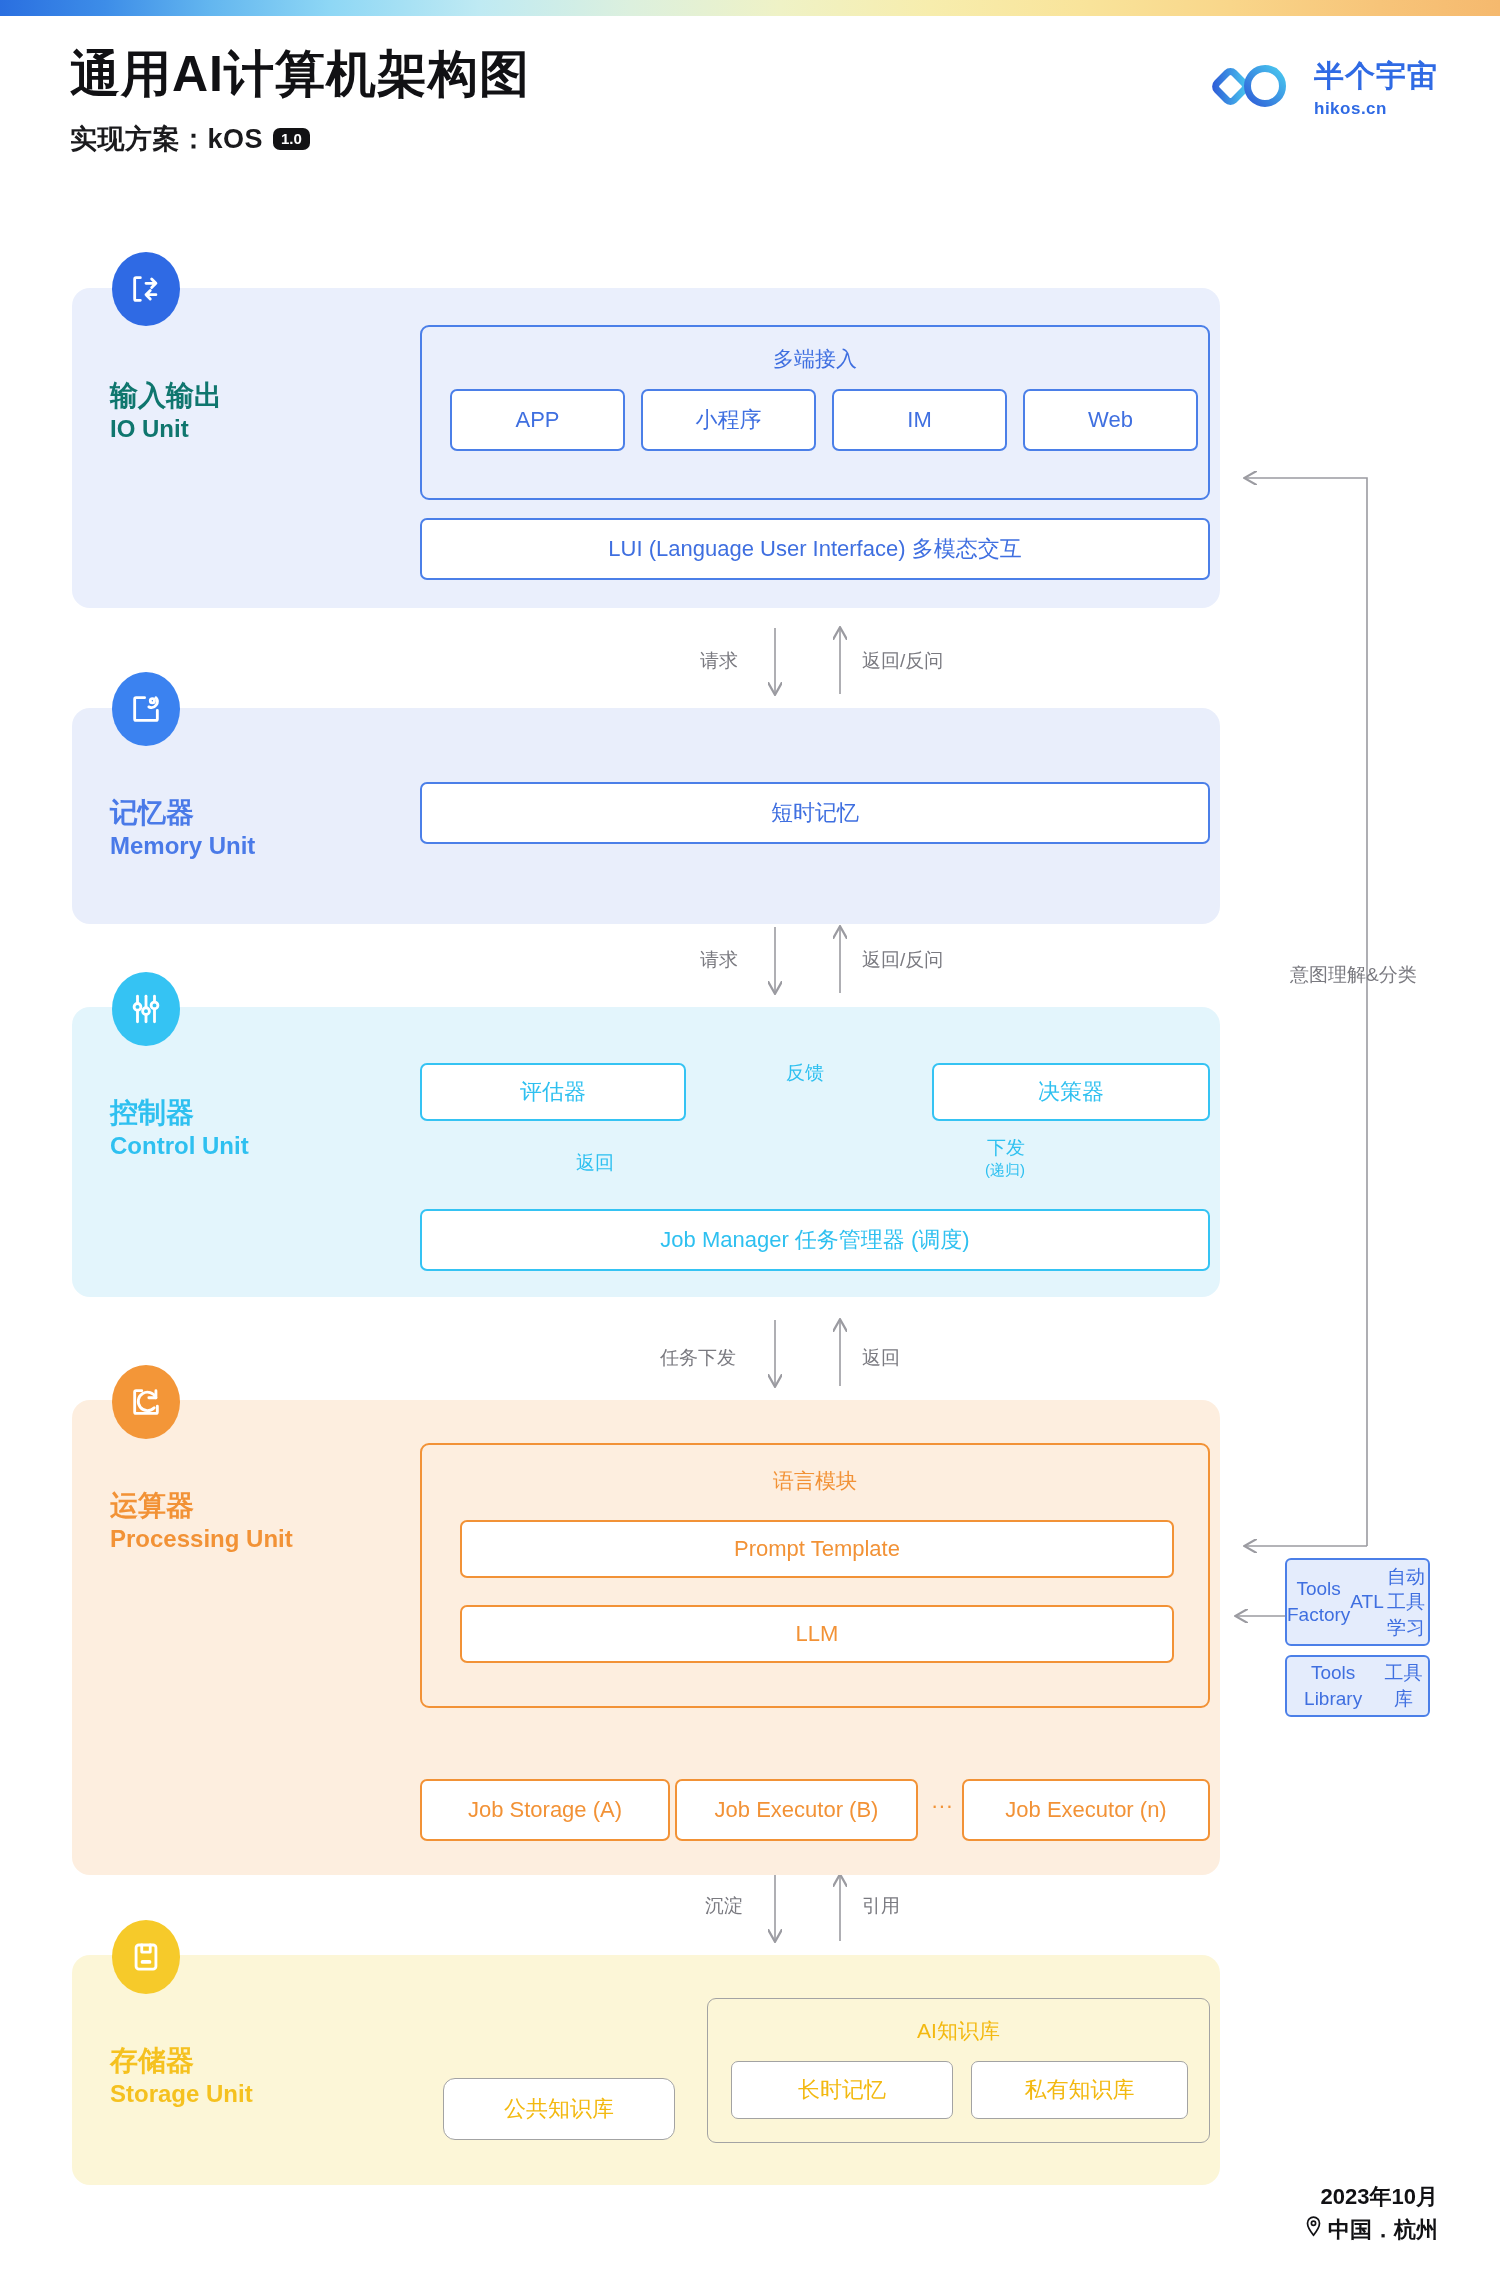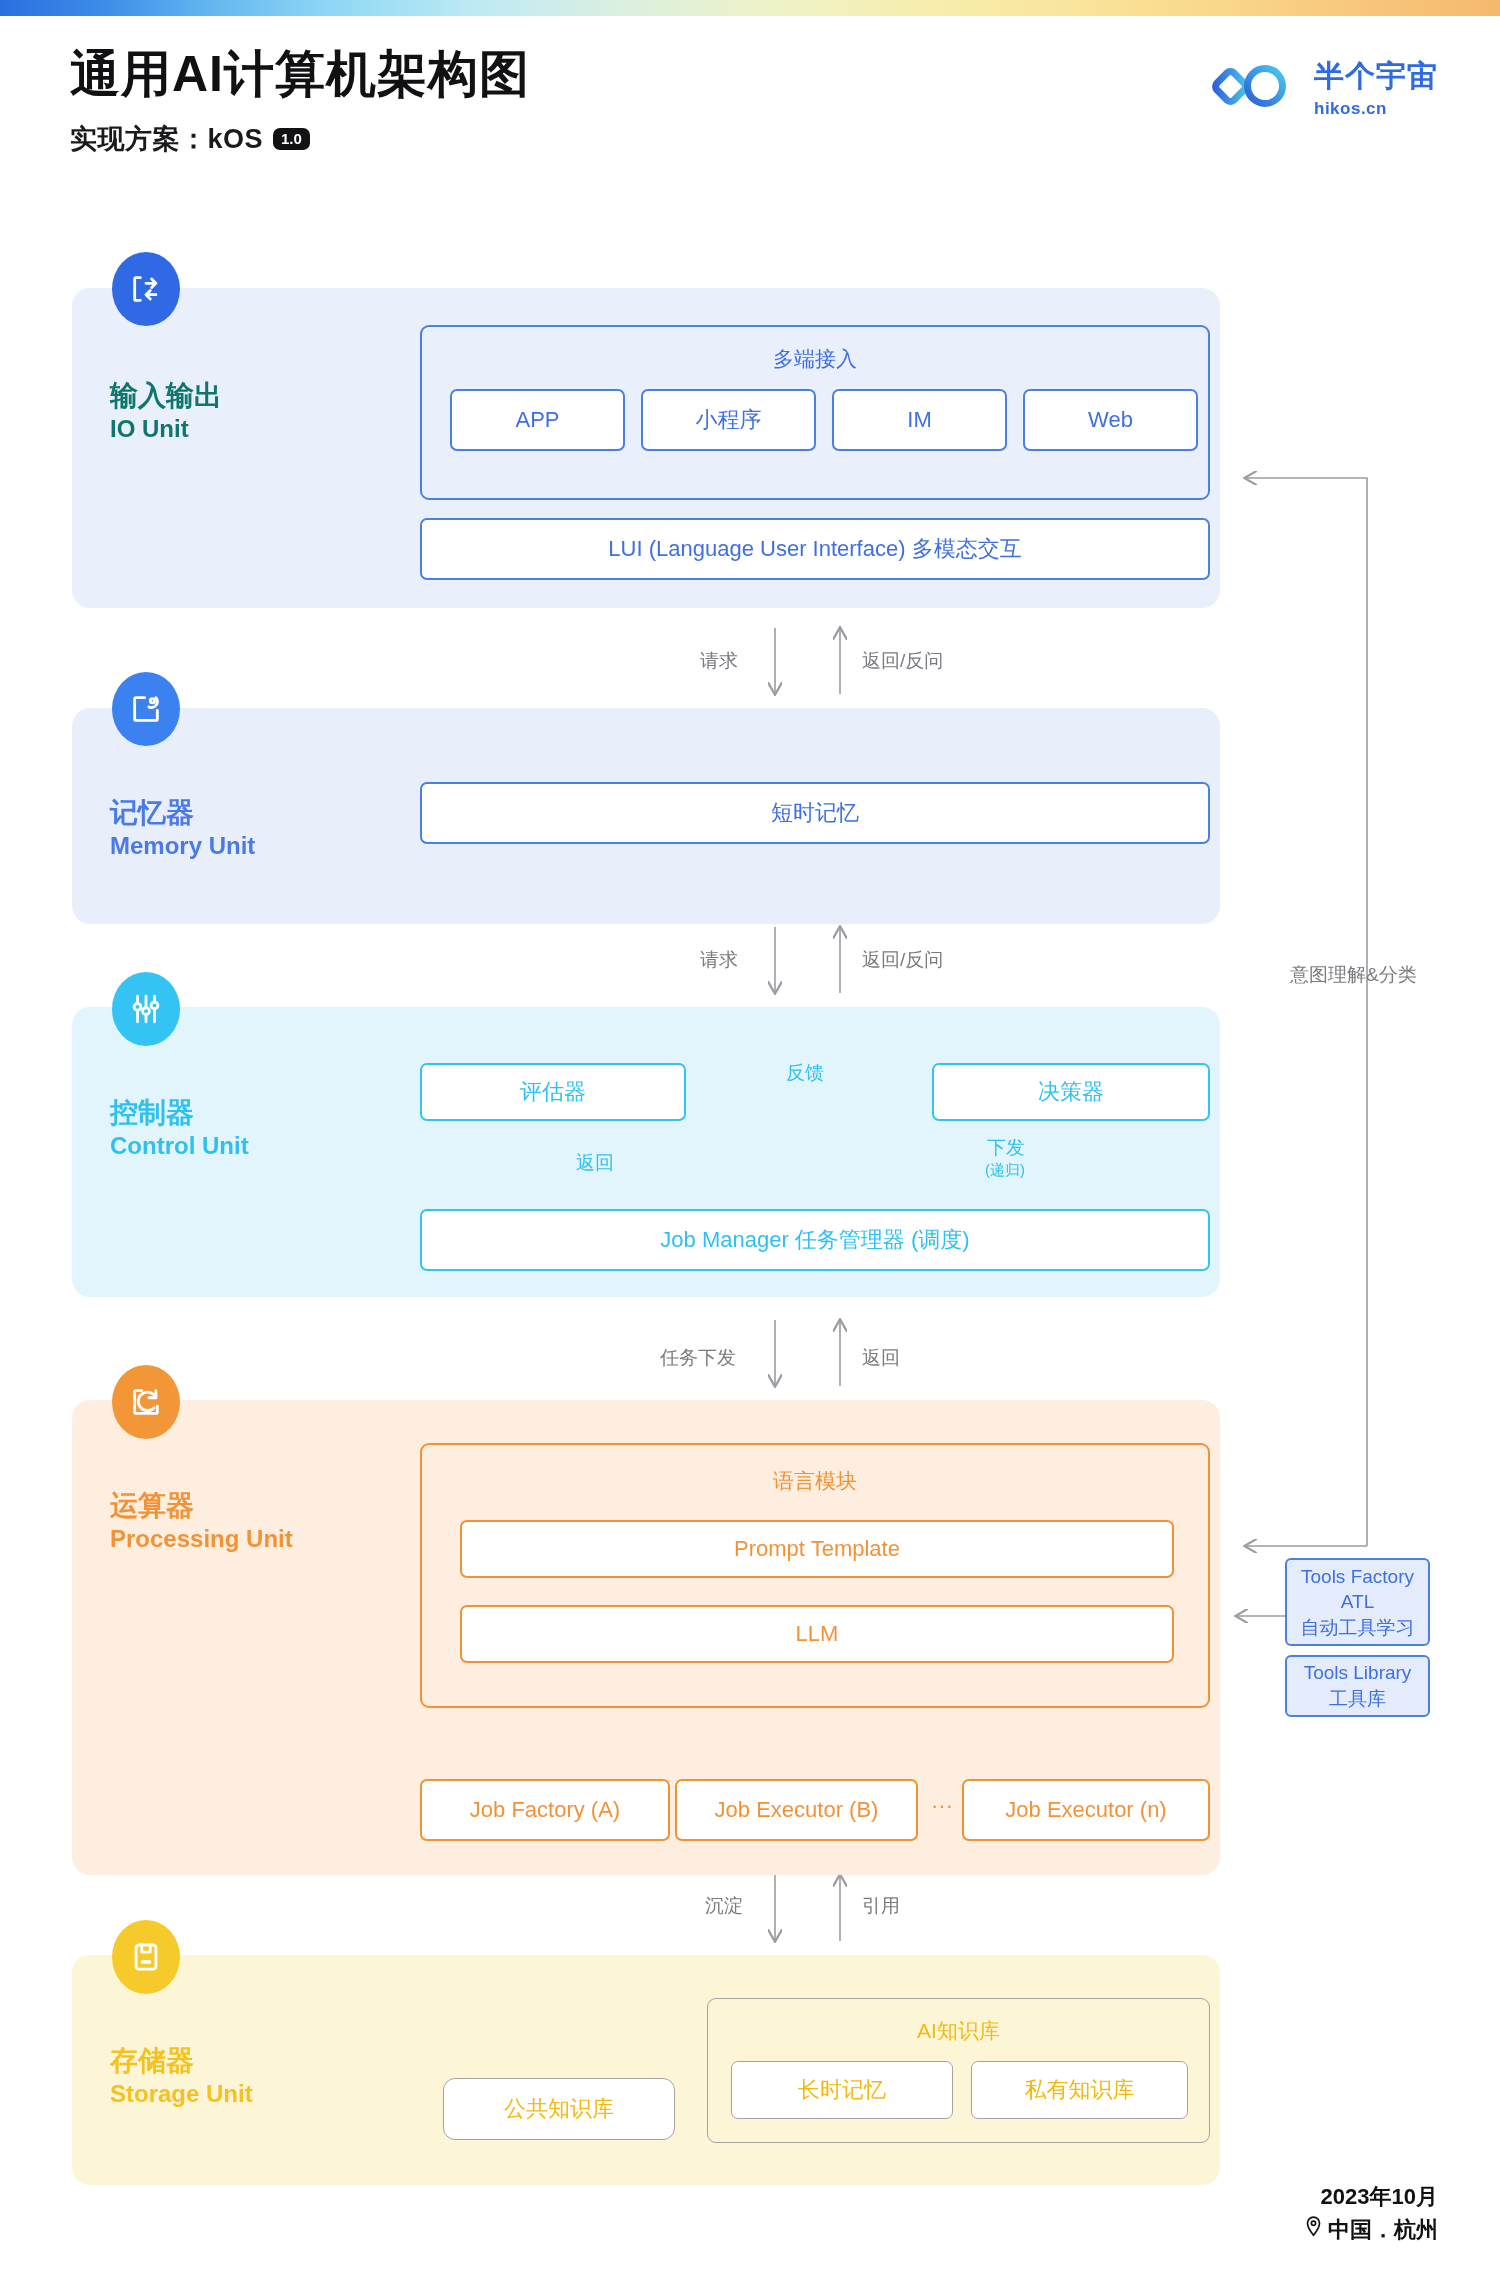--- a/index.html
+++ b/index.html
@@ -124,21 +124,21 @@
   .flow-label.cyan { color: #2ec0f0; }
   .svg-layer {
     position: absolute; left: 0; top: 0; width: 1500px; height: 2280px;
     pointer-events: none;
   }
 
   
   .tool-box {
     position: absolute; background: #e4ecfc; border: 2px solid #4b7fe8;
     border-radius: 6px; color: #3f6fe0; font-size: 19px; line-height: 1.35;
-    display: flex; flex-direction: column; align-items: center;
+    display: flex; align-items: center;
     justify-content: center; text-align: center;
   }
 
   
   .footer {
     position: absolute; right: 62px; bottom: 34px; text-align: right;
     color: #111114; font-size: 22px; line-height: 1.5; font-weight: bold;
   }
   .footer .loc { display: flex; align-items: center; justify-content: flex-end; gap: 6px; }
 </style>
@@ -301,21 +301,21 @@
 </div>
 <div class="panel-label proc" style="top:1488px; background:transparent;">
   <div class="label-cn">运算器</div>
   <div class="label-en">Processing Unit</div>
 </div>
 <div class="group-box b-orange" style="left:420px; top:1443px; width:790px; height:265px;">
   <div class="group-title t-orange" style="top:22px;">语言模块</div>
   <div class="box b-orange t-orange" style="position:absolute; left:38px; top:75px; width:714px; height:58px; font-size:22px;">Prompt Template</div>
   <div class="box b-orange t-orange" style="position:absolute; left:38px; top:160px; width:714px; height:58px; font-size:22px;">LLM</div>
 </div>
-<div class="box b-orange t-orange" style="position:absolute; left:420px; top:1779px; width:250px; height:62px; font-size:22px;">Job Factory (A)</div>
+<div class="box b-orange t-orange" style="position:absolute; left:420px; top:1779px; width:250px; height:62px; font-size:22px;">Job Storage (A)</div>
 <div class="box b-orange t-orange" style="position:absolute; left:675px; top:1779px; width:243px; height:62px; font-size:22px;">Job Executor (B)</div>
 <div style="position:absolute; left:925px; top:1793px; width:34px; text-align:center; font-size:22px; color:#f29236;">···</div>
 <div class="box b-orange t-orange" style="position:absolute; left:962px; top:1779px; width:248px; height:62px; font-size:22px;">Job Executor (n)</div>
 
 <div class="flow-label" style="left:705px; top:1893px;">沉淀</div>
 <div class="flow-label" style="left:862px; top:1893px;">引用</div>
 
 <div class="panel sto" style="top:1955px; height:230px;"></div>
 <div class="unit-icon sto-badge" style="top:1920px;">
   <svg viewBox="0 0 24 24" fill="none" stroke="#fff" stroke-width="2" stroke-linecap="round" stroke-linejoin="round">

